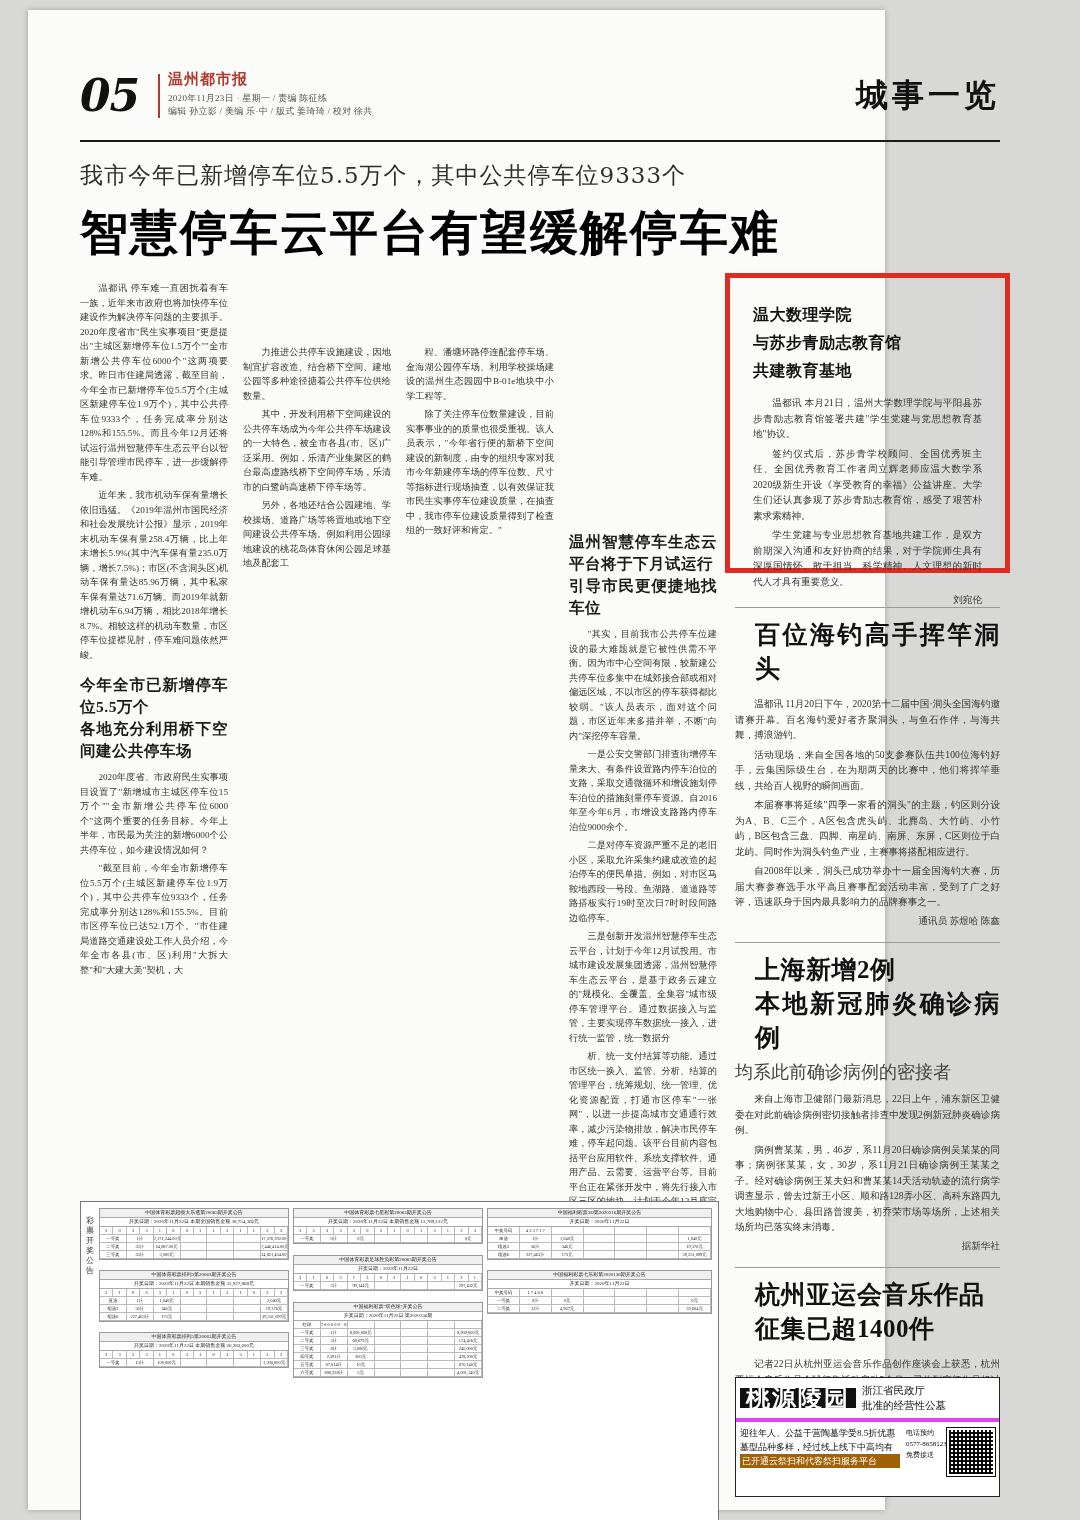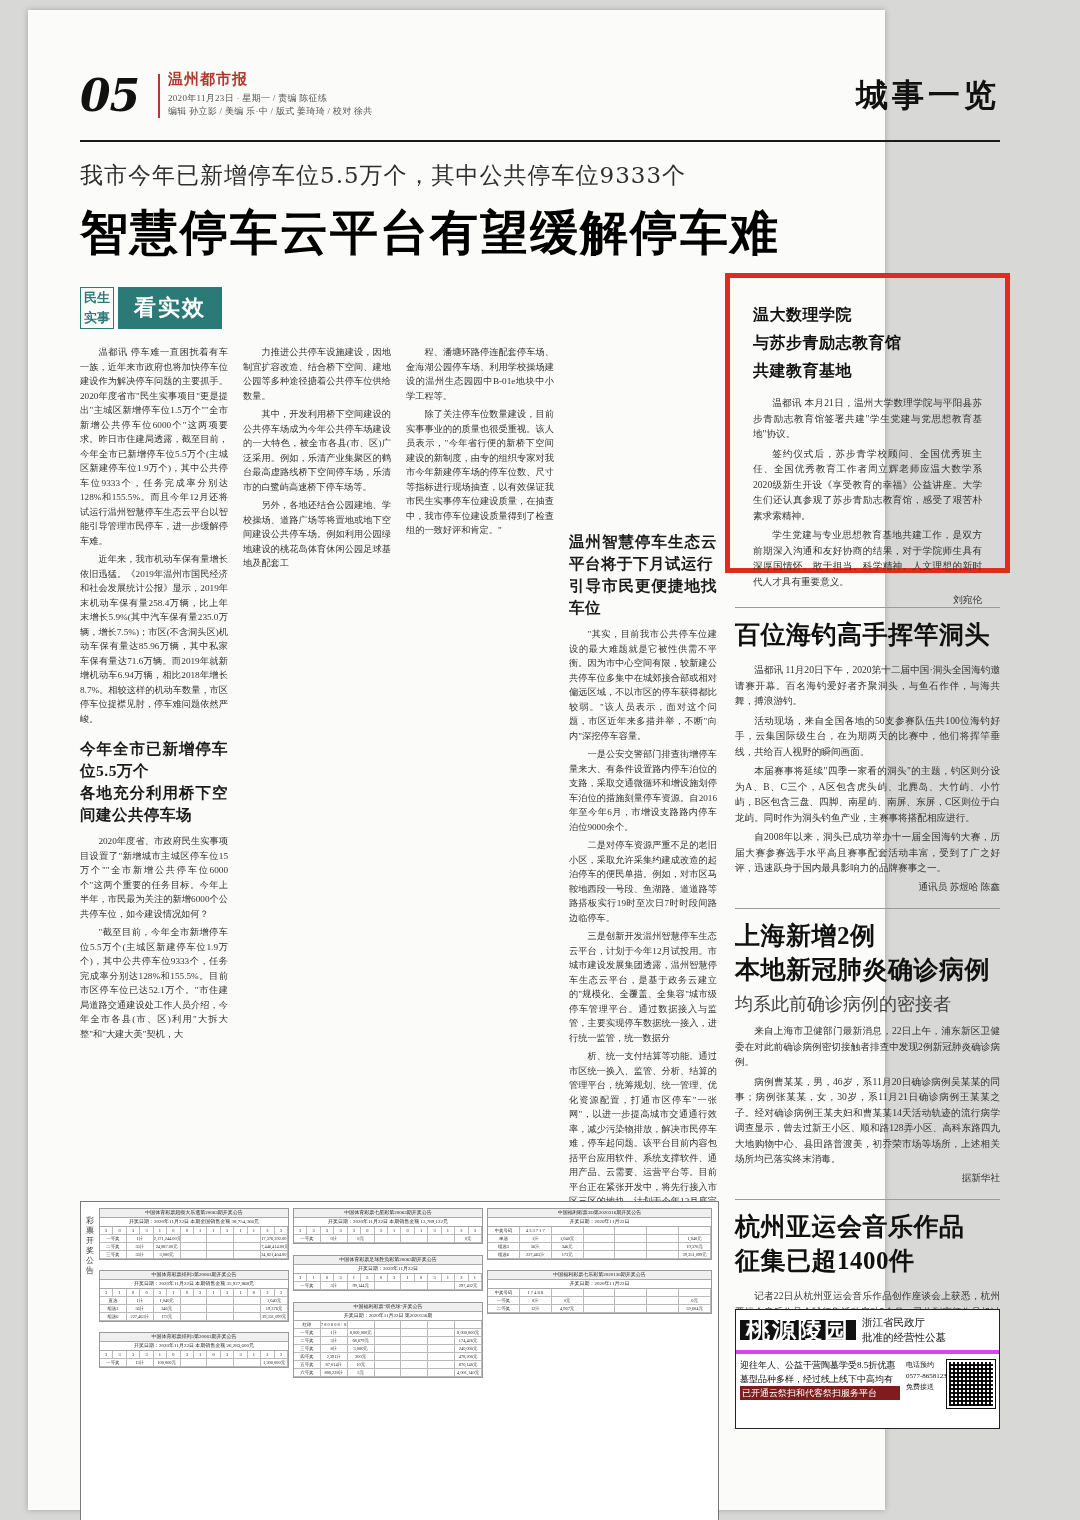--- a/index.html
+++ b/index.html
@@ -179,20 +179,21 @@
     font-size: 16px;
     font-weight: bold;
     line-height: 28px;
     color: #111;
     letter-spacing: 0.5px;
     margin-bottom: 10px;
   }
   .r-head.big {
     font-size: 25px;
     line-height: 34px;
+    margin-left: 20px;
   }
   .r-sub {
     font-size: 18px;
     color: #444;
     line-height: 22px;
     margin: -4px 0 8px 0;
   }
   .r-body {
     font-size: 9.6px;
     line-height: 15.5px;
@@ -301,21 +302,21 @@
   .ad-text {
     position: absolute;
     left: 4px;
     top: 4px;
     width: 160px;
     font-size: 9px;
     line-height: 14px;
     color: #111;
   }
   .ad-text .hl {
-    background: #7f1d1d;
+    background: #a16207;
     color: #fff;
     padding: 0 2px;
   }
   .ad-phone {
     position: absolute;
     left: 170px;
     top: 6px;
     font-size: 7px;
     line-height: 11px;
     color: #111;
@@ -355,27 +356,20 @@
       </div>
       <div class="section-title">城事一览</div>
     </div>
 
     <div class="shoulder">我市今年已新增停车位5.5万个，其中公共停车位9333个</div>
     <div class="main-head">智慧停车云平台有望缓解停车难</div>
 
     <div class="body-area">
 
       <div class="col col1">
-        <div class="badge">
-          <div class="badge-left">
-            <div>民生</div>
-            <div>实事</div>
-          </div>
-          <div class="badge-right">看实效</div>
-        </div>
         <p class="ind">温都讯 停车难一直困扰着有车一族，近年来市政府也将加快停车位建设作为解决停车问题的主要抓手。2020年度省市"民生实事项目"更是提出"主城区新增停车位1.5万个""全市新增公共停车位6000个"这两项要求。昨日市住建局透露，截至目前，今年全市已新增停车位5.5万个(主城区新建停车位1.9万个)，其中公共停车位9333个，任务完成率分别达128%和155.5%。而且今年12月还将试运行温州智慧停车生态云平台以智能引导管理市民停车，进一步缓解停车难。</p>
         <p class="ind">近年来，我市机动车保有量增长依旧迅猛。《2019年温州市国民经济和社会发展统计公报》显示，2019年末机动车保有量258.4万辆，比上年末增长5.9%(其中汽车保有量235.0万辆，增长7.5%)；市区(不含洞头区)机动车保有量达85.96万辆，其中私家车保有量达71.6万辆。而2019年就新增机动车6.94万辆，相比2018年增长8.7%。相较这样的机动车数量，市区停车位捉襟见肘，停车难问题依然严峻。</p>
         <div class="sub-head" style="white-space:pre-line">今年全市已新增停车位5.5万个
 各地充分利用桥下空间建公共停车场</div>
         <p class="ind">2020年度省、市政府民生实事项目设置了"新增城市主城区停车位15万个""全市新增公共停车位6000个"这两个重要的任务目标。今年上半年，市民最为关注的新增6000个公共停车位，如今建设情况如何？</p>
         <p class="ind">"截至目前，今年全市新增停车位5.5万个(主城区新建停车位1.9万个)，其中公共停车位9333个，任务完成率分别达128%和155.5%。目前市区停车位已达52.1万个。"市住建局道路交通建设处工作人员介绍，今年全市各县(市、区)利用"大拆大整"和"大建大美"契机，大</p>
       </div>
 
       <div class="col col2" style="padding-top:64px">
         <p class="ind">力推进公共停车设施建设，因地制宜扩容改造、结合桥下空间、建地公园等多种途径搪着公共停车位供给数量。</p>

